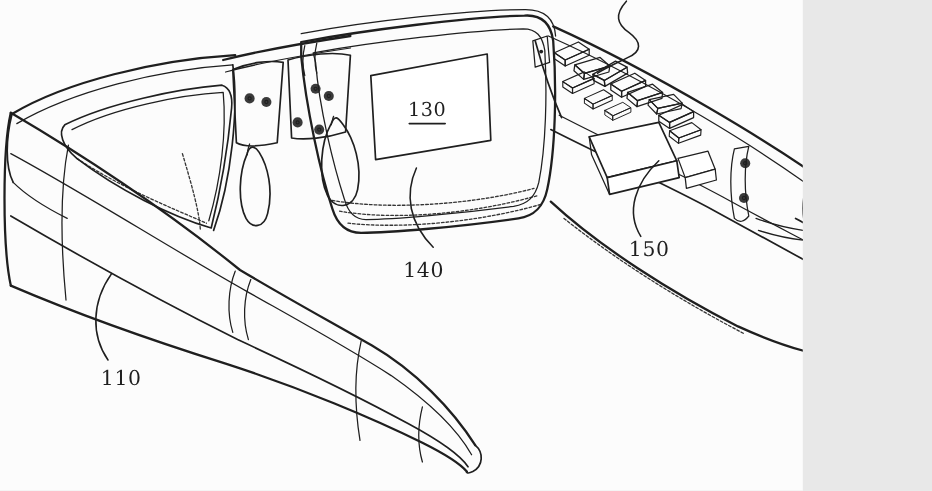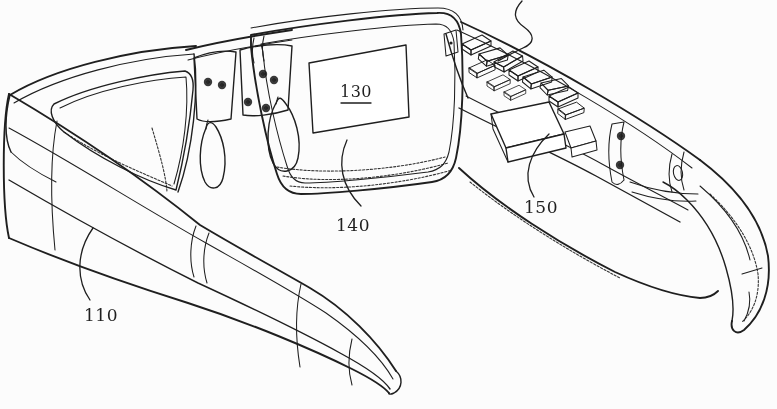--- a/index.html
+++ b/index.html
@@ -1,17 +1,17 @@
 <!DOCTYPE html>
 <html style="--ink: #1f1f1f; --paper: #fcfcfc;"><head>
 <meta charset="utf-8">
 <style>
   html,body{margin:0;padding:0;background:#e8e8e8;}
   .canvas{
-    width:777px;height:409px;position:relative;overflow:hidden;
+    width:669px;height:409px;position:relative;overflow:hidden;
     background:var(--paper,#fcfcfc);
     font-family:"DejaVu Serif","Liberation Serif",serif;
   }
   svg{display:block;width:777px;height:409px;}
   svg *{vector-effect:none;}
   path,ellipse,circle,line{fill:none;stroke:var(--ink,#1f1f1f);stroke-linecap:round;stroke-linejoin:round;}
   .s2{stroke-width:1.9;}
   .s15{stroke-width:1.4;}
   .s1{stroke-width:1.05;}
   .sd{stroke-width:1.1;stroke-dasharray:2.2 1.7;opacity:.9;}

